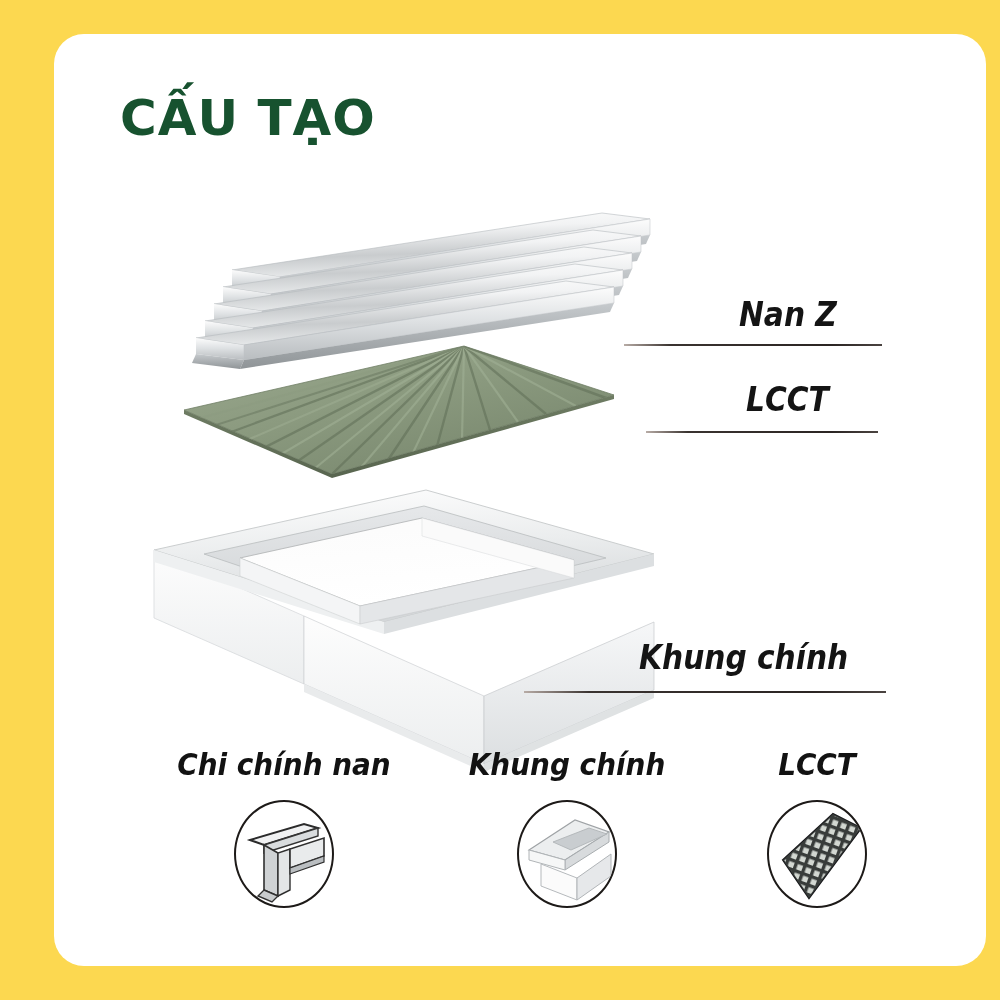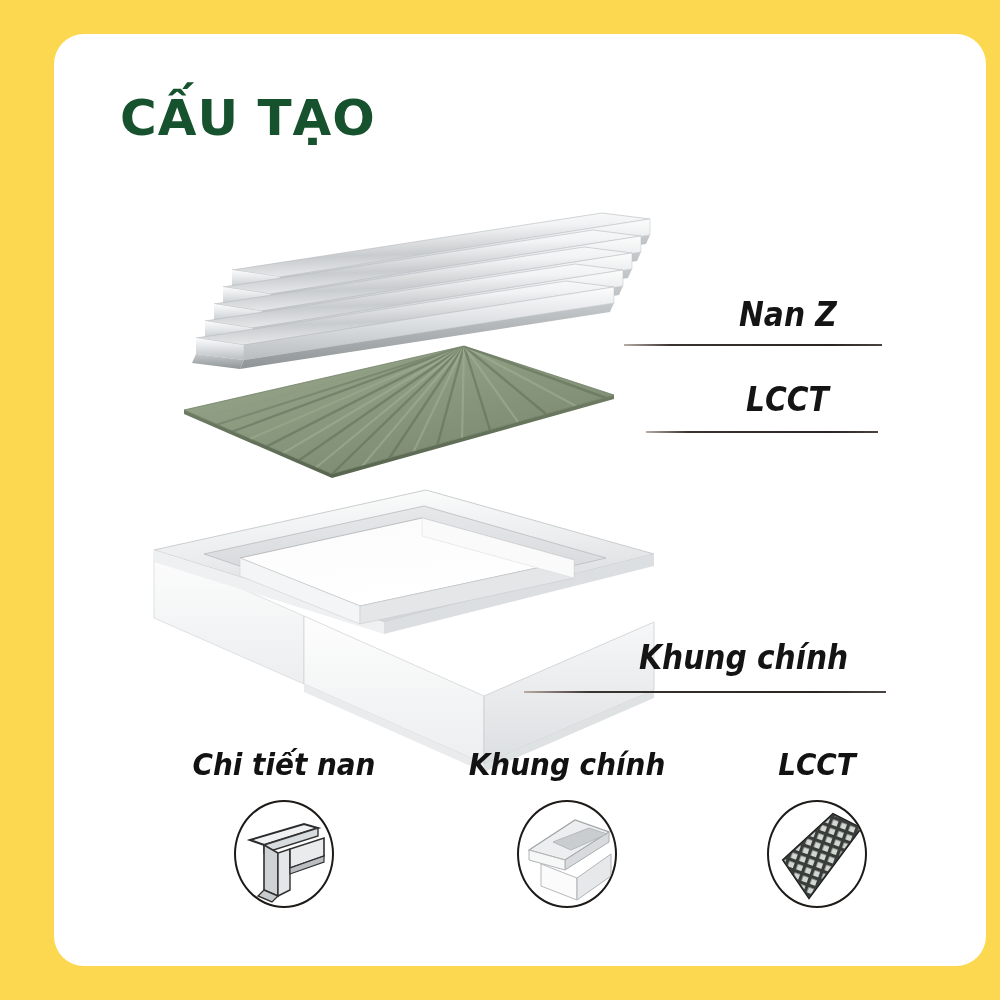--- a/index.html
+++ b/index.html
@@ -249,21 +249,21 @@
       <div class="callout nanz">Nan Z</div>
 
       <div class="leader lcct"></div>
       <div class="callout lcct">LCCT</div>
 
       <div class="leader khung"></div>
       <div class="callout khung">Khung chính</div>
     </div>
 
     <div class="detail d1">
-      <div class="detail-label">Chi tiết nan</div>
+      <div class="detail-label">Chi chính nan</div>
       <div class="detail-circle">
         <svg width="96" height="104" viewBox="0 0 96 104">
           <polygon points="14,38 68,22 82,26 28,43" fill="#f0f1f2" stroke="#2b2b2b" stroke-width="2"></polygon>
           <polygon points="28,43 82,26 82,34 28,51" fill="#d9dcde" stroke="#343434" stroke-width="1.4"></polygon>
           <polygon points="28,43 28,88 42,94 42,51" fill="#cfd2d4" stroke="#2f2f2f" stroke-width="1.6"></polygon>
           <polygon points="42,51 42,94 54,88 54,47" fill="#e4e6e7" stroke="#2f2f2f" stroke-width="1.4"></polygon>
           <polygon points="54,47 54,66 88,54 88,36" fill="#e9ebec" stroke="#2f2f2f" stroke-width="1.6"></polygon>
           <polygon points="28,88 42,94 36,100 22,94" fill="#c8cbcd" stroke="#303030" stroke-width="1.4"></polygon>
           <polygon points="54,66 88,54 88,60 54,72" fill="#babec1" stroke="#303030" stroke-width="1.2"></polygon>
         </svg>

